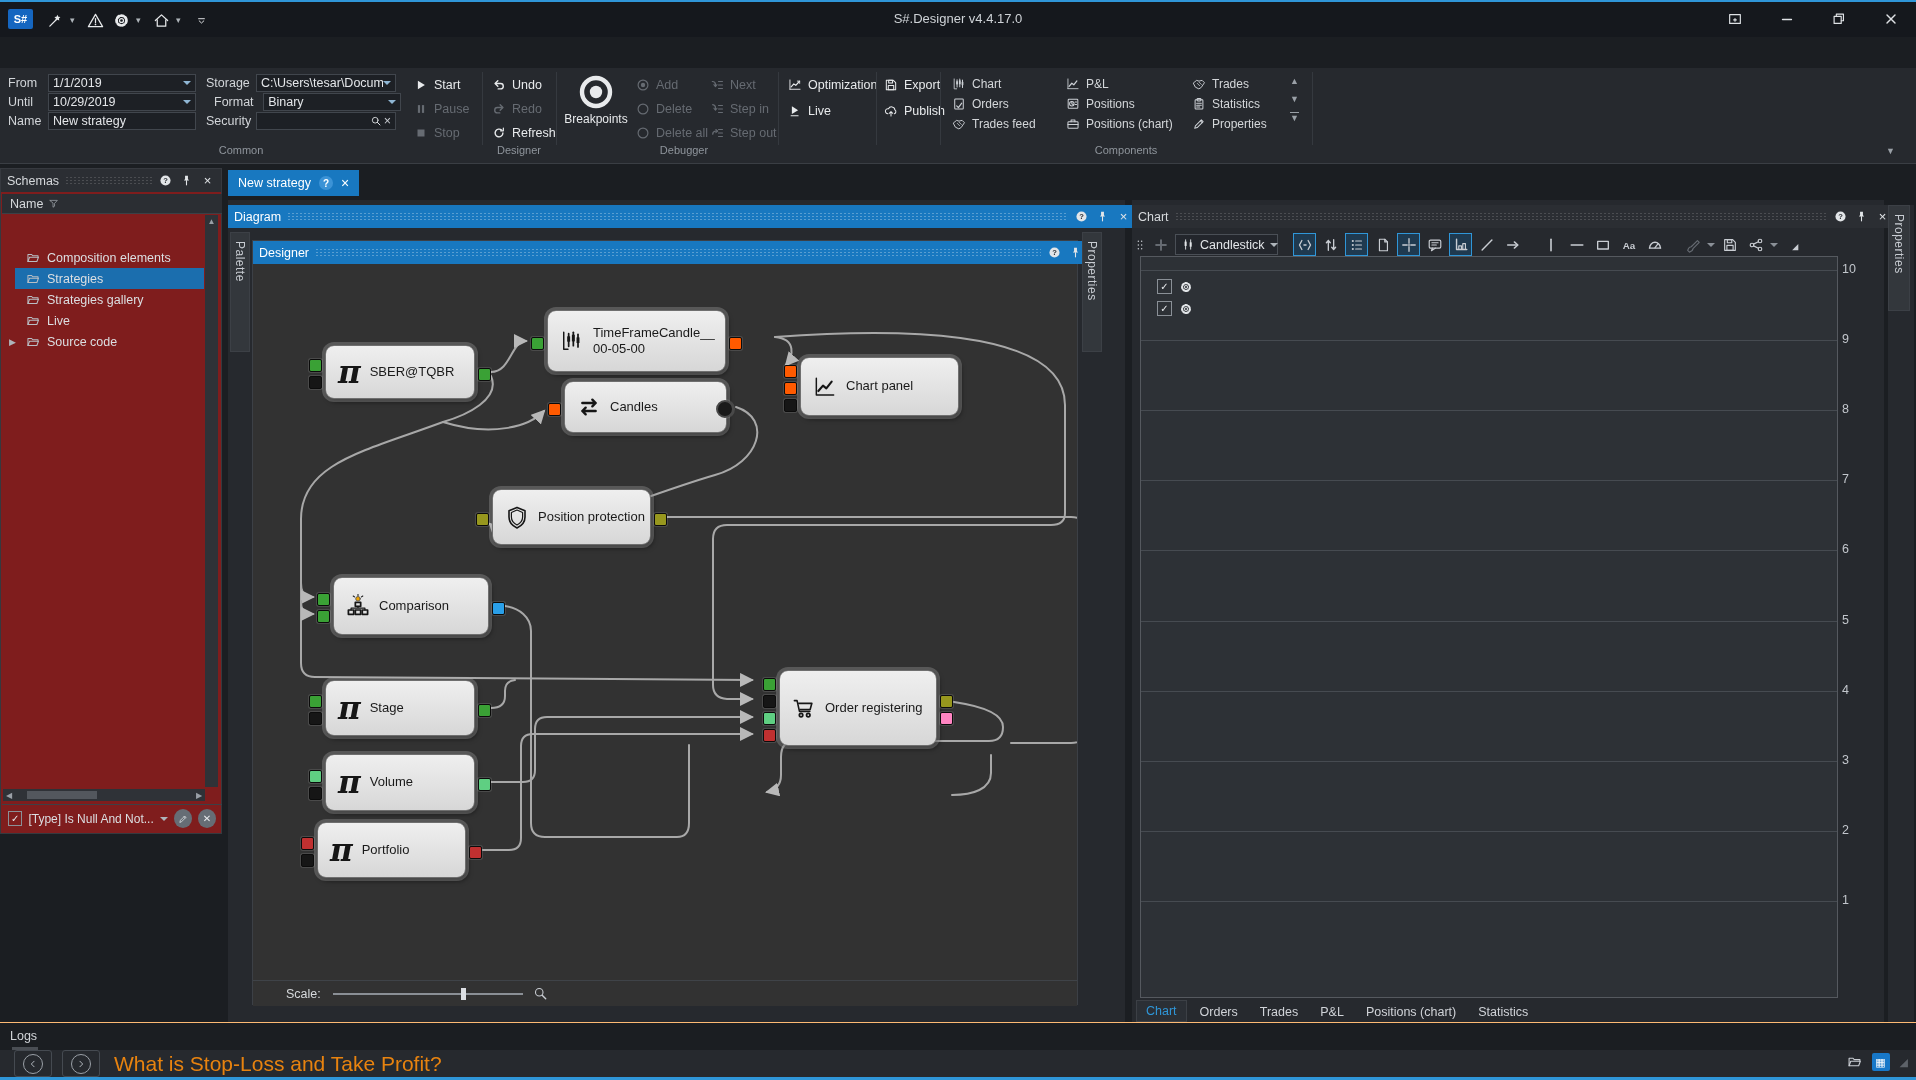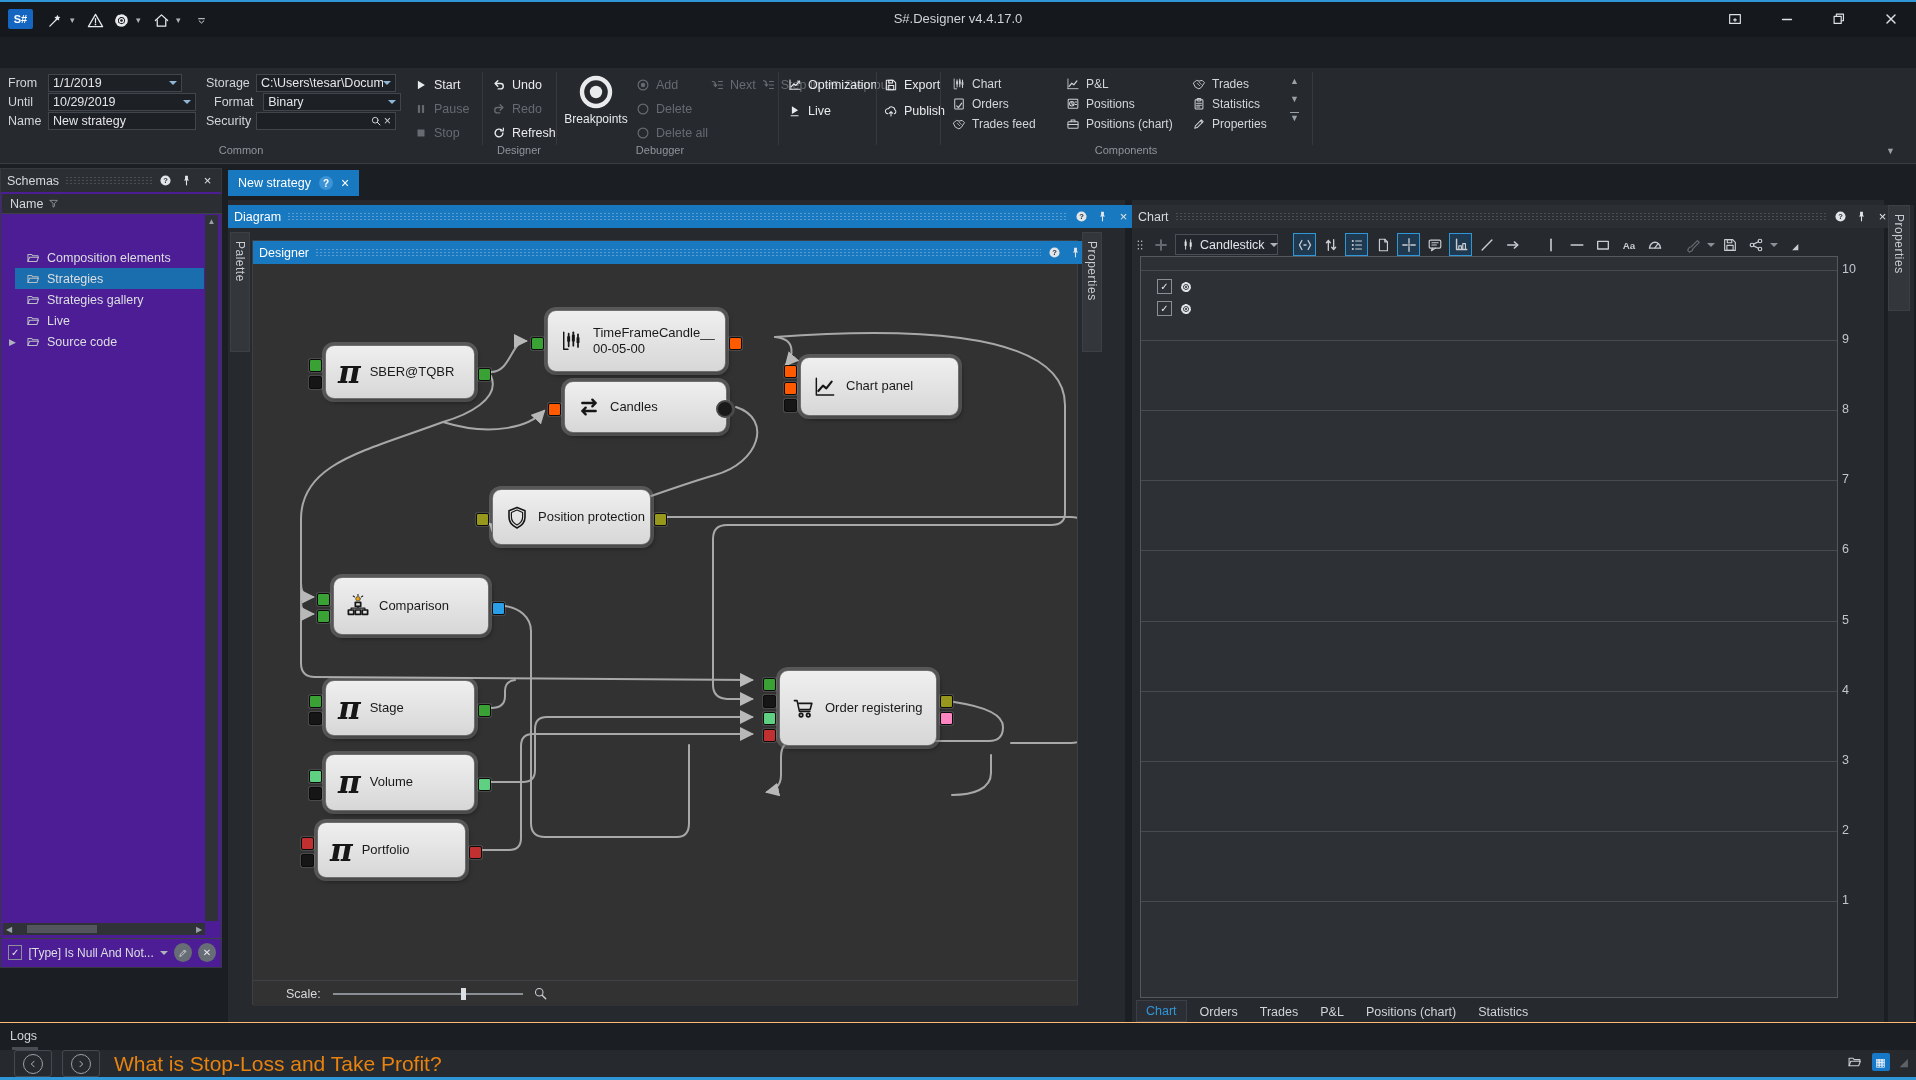--- a/index.html
+++ b/index.html
@@ -40,21 +40,21 @@
   .comp-item .bi{font-size:14px;color:#cdd1d6;display:flex;}
   
   .phdr{display:flex;align-items:center;height:23px;padding:0 6px;gap:6px;}
   .phdr .ptitle{font-size:12.5px;white-space:nowrap;}
   .dots{flex:1;height:9px;background-image:radial-gradient(rgba(255,255,255,.28) .8px,transparent .9px);background-size:4px 3px;}
   .hic{width:15px;height:15px;display:flex;align-items:center;justify-content:center;font-size:13px;color:#e2e5e8;}
   .bluehdr{background:#1878c0;color:#fff;}
   .grayhdr{background:#2b2e33;color:#d6d9dc;}
   .grayhdr .dots{background-image:radial-gradient(rgba(255,255,255,.15) .8px,transparent .9px);}
   
-  #schemas{left:0;top:168px;width:222px;height:800px;background:#4c1d95;border:1px solid #36393f;box-sizing:border-box;}
+  #schemas{left:0;top:168px;width:222px;height:666px;background:#7f1d1d;border:1px solid #36393f;box-sizing:border-box;}
   #schemas-colhdr{left:1px;top:25px;width:220px;height:20px;border-bottom:1px solid #3c4046;display:flex;align-items:center;padding:0 8px;gap:5px;box-sizing:border-box;background:#2b2e33;color:#d6d9dc;}
   #tree{left:1px;top:46px;width:204px;bottom:46px;margin-top:32px;}
   .trow{height:21px;display:flex;align-items:center;padding-left:24px;gap:7px;font-size:12.5px;color:#dcdfe2;position:relative;}
   .trow .exp{position:absolute;left:7px;font-size:9px;color:#aeb4ba;}
   .trow.sel{background:#1b6eae;margin-left:13px;padding-left:11px;margin-right:2px;}
   .fold{color:#b9bec4;font-size:14px;display:flex;}
   #vscroll{right:3px;top:46px;width:13px;bottom:46px;background:#2f3237;}
   #vscroll .up{height:13px;display:flex;align-items:center;justify-content:center;font-size:8px;color:#9aa0a7;}
   #hscroll{left:2px;bottom:32px;width:202px;height:12px;background:#2f3237;display:flex;align-items:center;}
   #hscroll .thumb{width:70px;height:8px;background:#53575d;margin-left:12px;}
@@ -190,21 +190,21 @@
     <span class="mtab active">Backtesting</span>
     <span class="mtab">Live</span>
     <span class="mtab">Strategies gallery</span>
     <span class="mtab">Source code</span>
   </div>
 
 <div id="ribbon" class="abs">
   <div id="rib-fieldsA" class="abs" style="left:8px;top:6px;width:192px;">
       <div class="frow" style="position: relative; margin-bottom: 1px;">
         <span class="flabel" style="width: 40px;">From</span>
-        <div class="rfield" style="width: 134px;">
+        <div class="rfield" style="width: 148px;">
           <span class="val">1/1/2019</span>
           <span class="caret"></span>
         </div>
       </div>
       <div class="frow" style="position: relative; margin-bottom: 1px;">
         <span class="flabel" style="width: 40px;">Until</span>
         <div class="rfield" style="width: 148px;">
           <span class="val">10/29/2019</span>
           <span class="caret"></span>
         </div>
@@ -332,21 +332,21 @@
       </div>
       <div class="rbtn dis">
         <span class="bi">
           <svg class="ic" viewBox="0 0 18 18" fill="none" stroke="currentColor" stroke-width="1.3" stroke-linecap="round" stroke-linejoin="round">
             <circle cx="9" cy="9" r="6.3" stroke-width="1.5"></circle>
           </svg>
         </span>
         <span>Delete all</span>
       </div>
     </div>
-  <div id="rib-dbg2" class="abs" style="left:710px;top:7px;display:flex;gap:5px;">
+  <div id="rib-dbg2" class="abs" style="left:710px;top:7px;display:flex;flex-direction:column;gap:5px;">
       <div class="rbtn dis">
         <span class="bi">
           <svg class="ic" viewBox="0 0 18 18" fill="none" stroke="currentColor" stroke-width="1.3" stroke-linecap="round" stroke-linejoin="round">
             <path d="M3 4.5 a4 4 0 0 1 4 4 v1.5" stroke-width="1.6"></path>
             <path d="M5 8.5 l2 2.6 2-2.6"></path>
             <path d="M11 4.5h5 M11 9h5 M11 13.5h5" stroke-width="1.5"></path>
           </svg>
         </span>
         <span>Next</span>
       </div>
@@ -512,21 +512,21 @@
       </div>
     </div>
   <div class="abs" style="left:1290px;top:8px;display:flex;flex-direction:column;gap:8px;color:#9aa0a7;font-size:9px;align-items:center;">
     <span>▲</span>
     <span>▼</span>
     <span style="border-top:1px solid #9aa0a7;">▼</span>
   </div>
   <div class="rsep" style="left:1312px;"></div>
   <div class="glabel" style="left:0px;width:482px;">Common</div>
   <div class="glabel" style="left:482px;width:74px;">Designer</div>
-  <div class="glabel" style="left:549px;width:222px;">Debugger</div>
+  <div class="glabel" style="left:573px;width:222px;">Debugger</div>
   <div class="glabel" style="left:940px;width:372px;">Components</div>
   <div class="abs" style="left:1886px;top:78px;color:#9aa0a7;font-size:9px;">▼</div>
 </div>
 
 <div id="schemas" class="abs">
   <div class="phdr grayhdr">
     <span class="ptitle">Schemas</span>
     <span class="dots"></span>
     <span class="hic">
         <svg class="ic" viewBox="0 0 18 18" fill="none" stroke="currentColor" stroke-width="1.3" stroke-linecap="round" stroke-linejoin="round">

